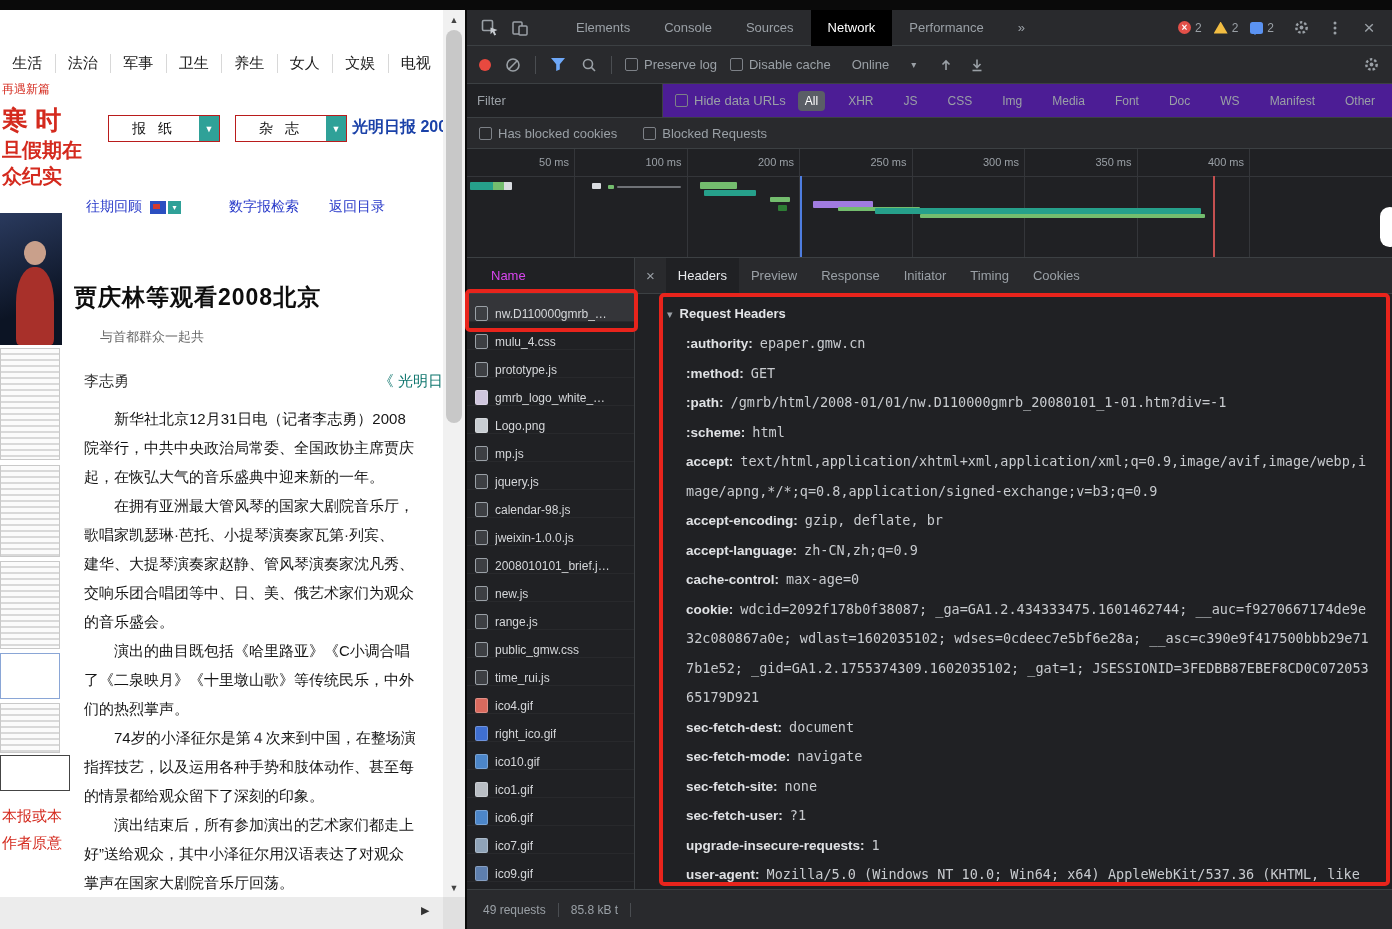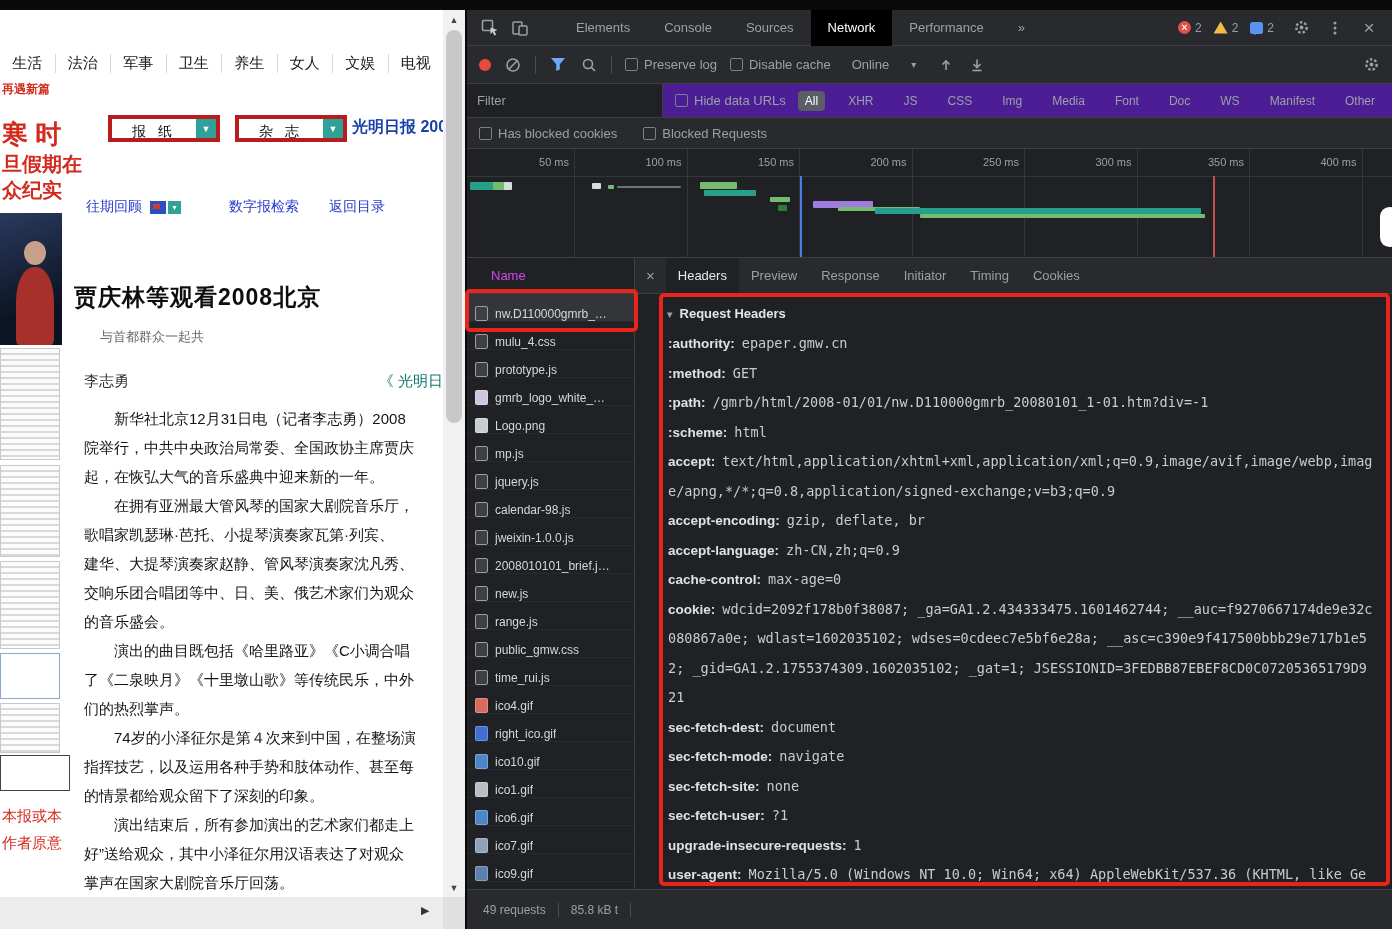--- a/index.html
+++ b/index.html
@@ -8,27 +8,27 @@
           font-family:"Liberation Sans",sans-serif}
 
   
   .site{position:absolute;left:0;top:10px;width:443px;height:887px;background:#fff;overflow:hidden}
   .site-nav{position:absolute;top:44px;left:0;right:0;display:flex;font-size:15px;color:#1a1a1a}
   .site-nav-item{flex:1;text-align:center;border-right:1px solid #d8d8d8;cursor:pointer;white-space:nowrap;overflow:hidden}
   .site-nav-item:last-child{border-right:none}
 
   .red-lines{position:absolute;top:72px;left:2px;width:100px;overflow:hidden}
   .red-line{color:#d42a1e;font-weight:bold;line-height:1.3;white-space:nowrap}
-  .red-line:nth-child(1){font-size:12px;font-weight:bold}
-  .red-line:nth-child(2){font-size:26px;margin-top:20px}
+  .red-line:nth-child(1){font-size:12px;font-weight:normal}
+  .red-line:nth-child(2){font-size:26px;margin-top:6px}
   .red-line:nth-child(3){font-size:20px}
   .red-line:nth-child(4){font-size:20px}
 
   .ctrl-row{position:absolute;top:105px;left:108px;display:flex;gap:15px;align-items:center}
-  .select-box{width:112px;height:27px;border:4px solid #b91c1c;background:#fff;display:flex;align-items:stretch}
+  .select-box{width:112px;height:27px;border:1px solid #b91c1c;background:#fff;display:flex;align-items:stretch}
   .sel-txt{flex:1;text-align:center;font-size:14px;color:#111;line-height:25px;letter-spacing:4px;white-space:nowrap;overflow:hidden}
   .sel-btn{width:20px;background:#2fa198;color:#fff;font-size:9px;display:flex;align-items:center;justify-content:center;cursor:pointer}
   .masthead{position:absolute;top:107px;left:352px;font-size:16px;font-weight:bold;color:#1a41a8;white-space:nowrap;overflow:hidden;width:91px}
 
   .viewer-links{position:absolute;top:188px;left:86px;display:flex;font-size:14px;color:#2738c9;white-space:nowrap}
   .vlink{cursor:pointer}
   .mini-icon{display:inline-flex;margin-left:8px;margin-right:48px;align-items:center}
   .mi-a{display:inline-block;width:16px;height:13px;background:#2b4fc0;position:relative}
   .mi-a::after{content:"";position:absolute;left:3px;top:3px;width:7px;height:5px;background:#d43a2e}
   .mi-b{display:inline-block;width:13px;height:13px;background:#2fa198;color:#fff;font-size:8px;font-style:normal;
@@ -126,21 +126,21 @@
 
   .detail{flex:1;display:flex;flex-direction:column;min-width:0;background:#202124}
   .detail-tabs{height:36px;flex:0 0 auto;display:flex;align-items:stretch;border-bottom:1px solid #3c4043;background:#292a2d}
   .x-close{padding:0 11px;line-height:36px;font-size:15px;color:#9aa0a6;cursor:pointer}
   .dtabs{display:flex}
   .dtab{padding:0 12px;line-height:36px;font-size:13px;color:#9aa0a6;white-space:nowrap;cursor:pointer}
   .dtab.selected{background:#202124;color:#e8eaed}
   .hdr-content{flex:1;overflow:hidden;padding:12px 18px 0 32px}
   .hdr-title{font-size:13px;margin-bottom:8px;color:#e3e5e8;font-weight:bold}
   .hdr-title .tri{color:#9aa0a6;margin-right:7px;font-size:11px;font-weight:normal;cursor:pointer}
-  .hdr-list{margin-left:1px}
+  .hdr-list{margin-left:19px}
   .hdr-line{line-height:28.5px}
   .hdr-name{font-weight:bold;color:#dfe1e4;margin-right:7px;font-size:13.5px}
   .hdr-val{font-family:"DejaVu Sans Mono","Liberation Mono",monospace;font-size:13.5px;color:#c8cbcf;word-break:break-all}
 
   .dt-status{position:absolute;left:0;right:0;bottom:0;height:40px;background:#292a2d;border-top:1px solid #3c4043;
              display:flex;align-items:center;gap:12px;padding:0 16px;font-size:12px;color:#9aa0a6}
   .dt-status .vdiv{height:14px}
 
   
   .anno{position:absolute;border:4px solid #e8241c;border-radius:5px;pointer-events:none;z-index:40}
@@ -390,21 +390,20 @@
         <span class="cb"></span>
         <span>Blocked Requests</span>
       </label>
     </div>
 
     <div class="dt-timeline">
       <div class="tl-cells">
 
       <div class="tl-cell">50 ms</div>
           <div class="tl-cell">100 ms</div>
-          <div class="tl-cell">150 ms</div>
           <div class="tl-cell">200 ms</div>
           <div class="tl-cell">250 ms</div>
           <div class="tl-cell">300 ms</div>
           <div class="tl-cell">350 ms</div>
           <div class="tl-cell">400 ms</div>
         </div>
       <div class="tl-labelline"></div>
       <div class="wf" style="left:3px;top:33px;width:42px;height:8px;background:linear-gradient(90deg,#26a08b 0 55%,#74bd6e 55% 80%,#d9dce0 80%)"></div>
       <div class="wf" style="left:125px;top:34px;width:9px;height:6px;background:#d9dce0"></div>
       <div class="wf" style="left:141px;top:36px;width:6px;height:4px;background:#74bd6e"></div>

